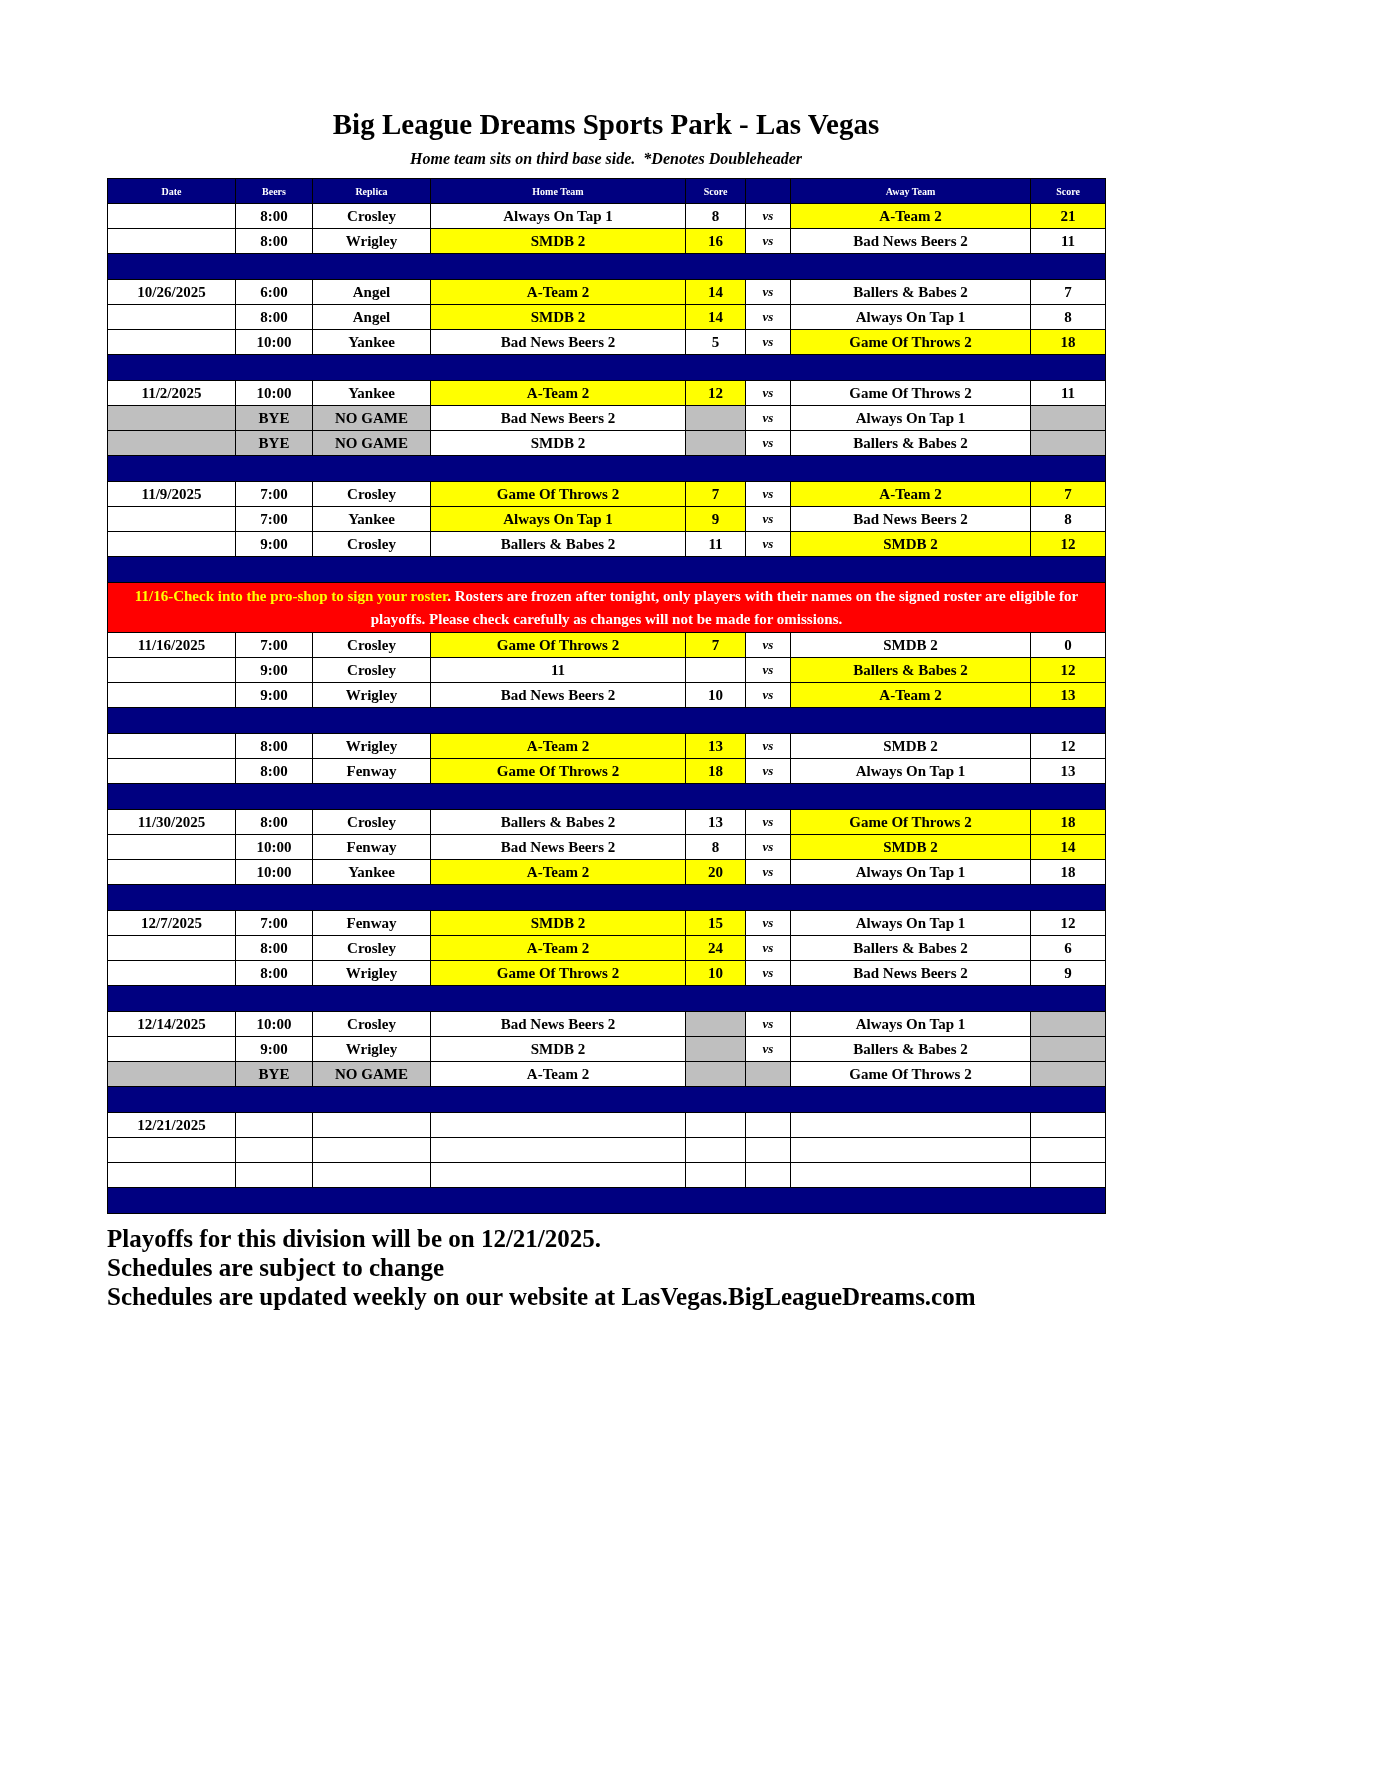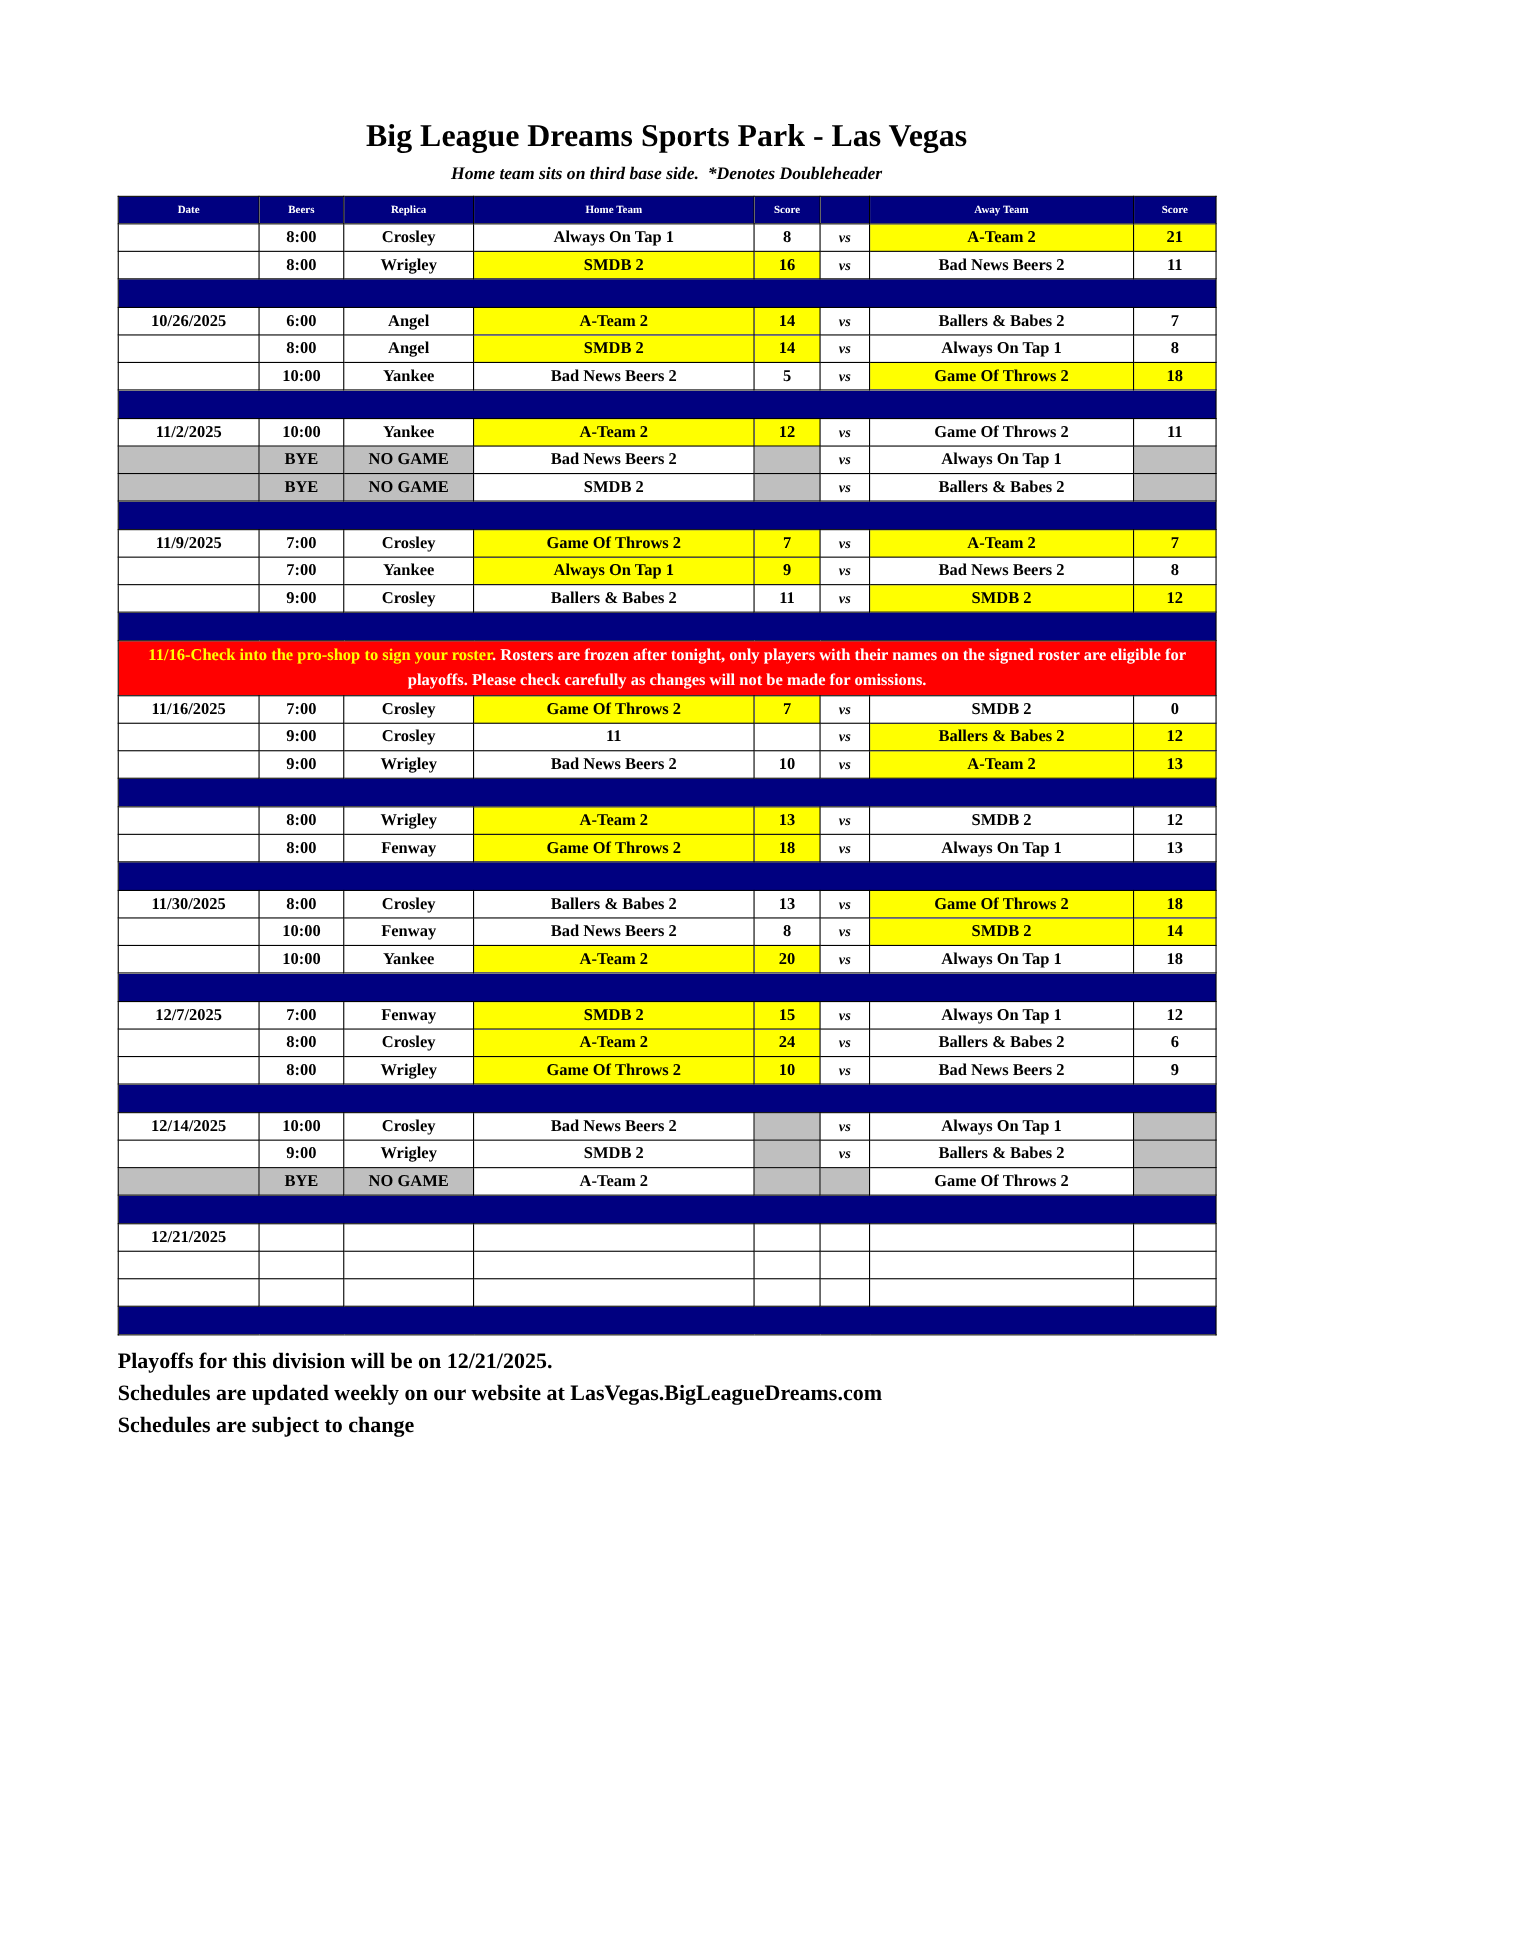--- a/index.html
+++ b/index.html
@@ -50,21 +50,21 @@
     line-height: 23px;
     padding: 0 6px;
     font-size: 15px;
   }
   .notice-hl { color: var(--yellow, #FFFF00); }
   .notice-rest { color: #fff; text-align: center; }
   td.hl { background: var(--yellow, #FFFF00); }
   td.gray { background: var(--gray, #BFBFBF); }
   td.vs { font-style: italic; font-size: 13px; }
 
-  .footer { margin-top: 10px; font-weight: bold; font-size: 20px; line-height: 29px; }
+  .footer { margin-top: 10px; font-weight: bold; font-size: 25px; line-height: 29px; }
 </style>
 </head>
 <body>
 
 <div class="page">
   <div class="titles">
     <div class="title">Big League Dreams Sports Park - Las Vegas</div>
     <div class="note">Home team sits on third base side.  *Denotes Doubleheader</div>
   </div>
 
@@ -403,16 +403,16 @@
           <td></td>
         </tr>
         <tr class="sep-row">
           <td colspan="8"></td>
         </tr>
       </tbody>
   </table>
 
   <div class="footer">
     <div>Playoffs for this division will be on 12/21/2025.</div>
+    <div>Schedules are subject to change</div>
     <div>Schedules are updated weekly on our website at LasVegas.BigLeagueDreams.com</div>
-    <div>Schedules are subject to change</div>
   </div>
 </div>
 
 </body></html>

